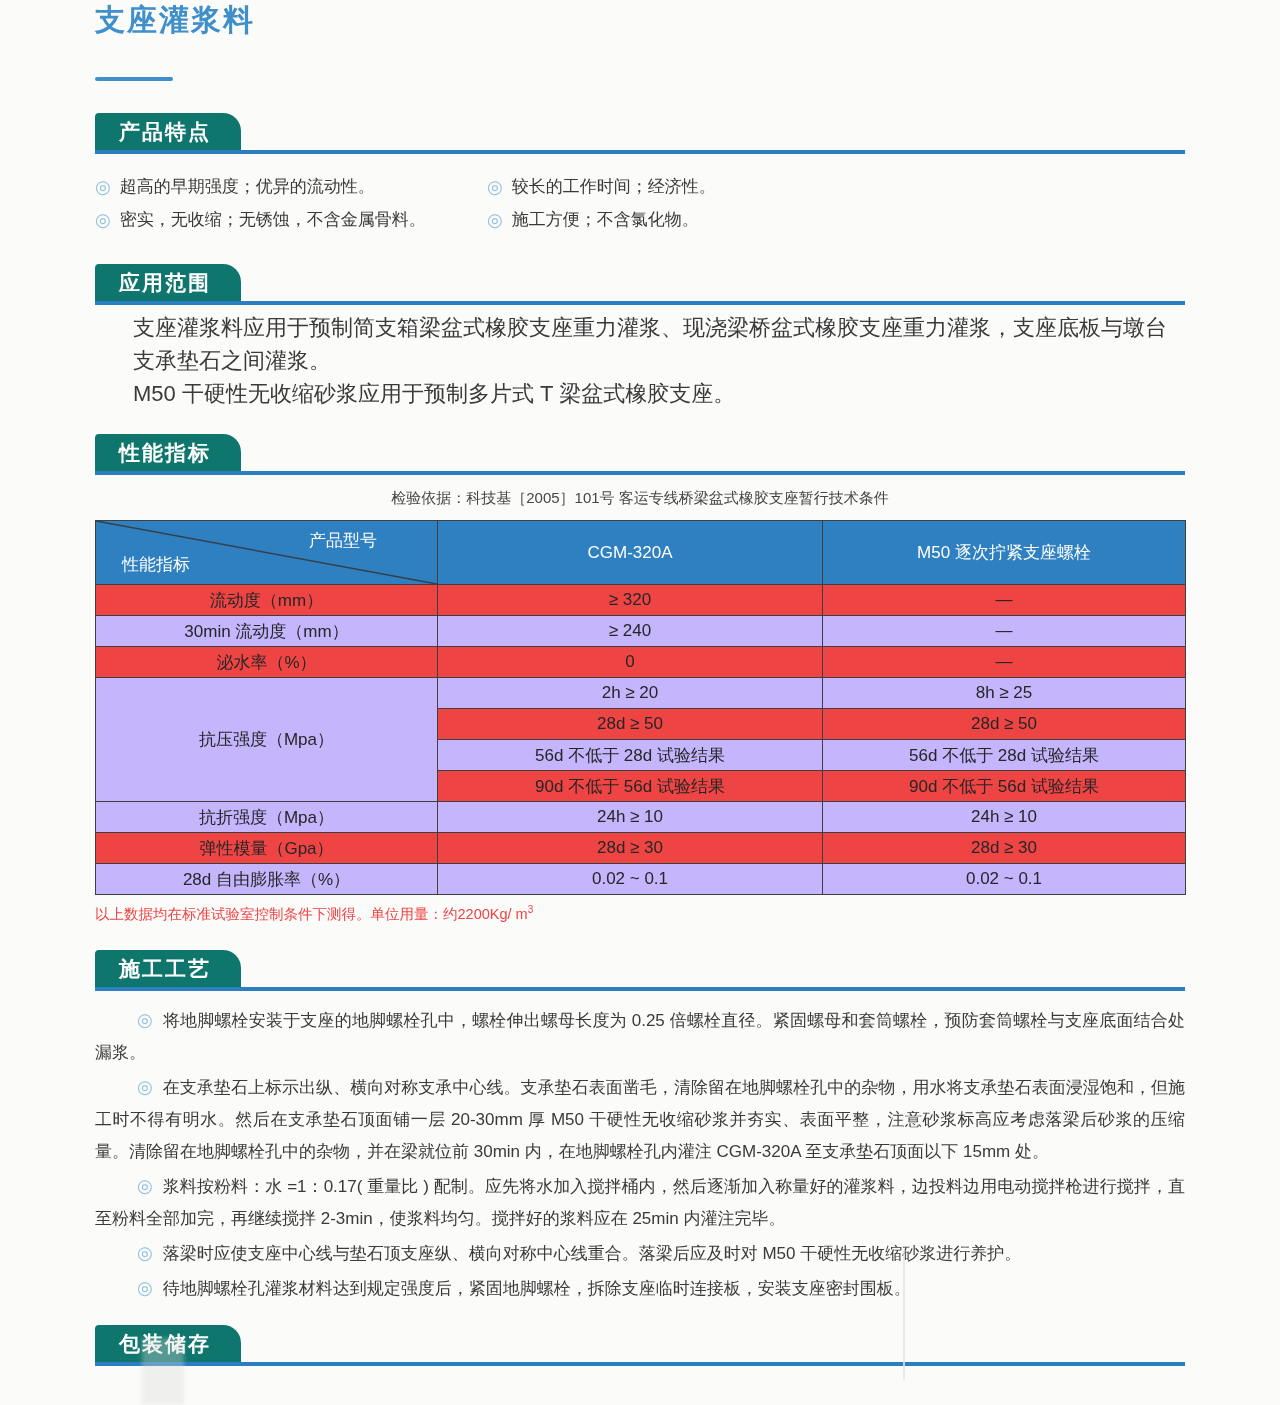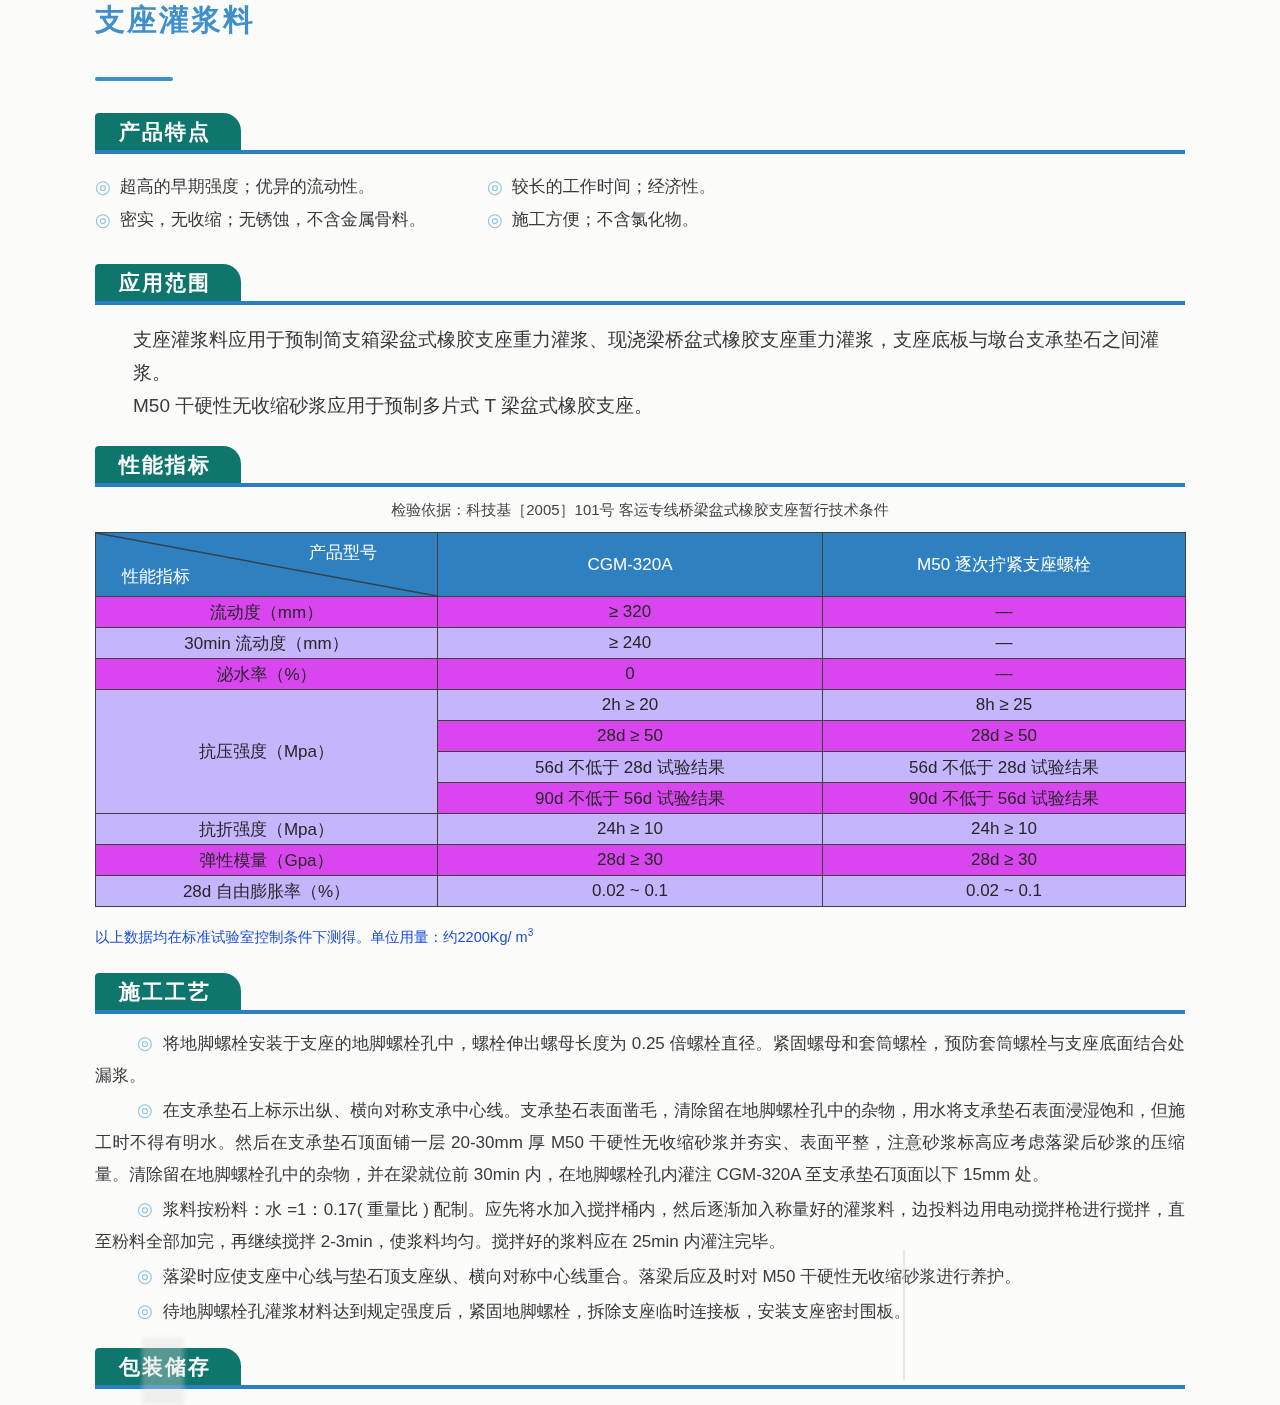--- a/index.html
+++ b/index.html
@@ -57,21 +57,21 @@
     margin-top: 16px;
     display: grid;
     grid-template-columns: 392px auto;
     grid-auto-flow: column;
     grid-template-rows: repeat(2, 33px);
     align-items: center;
   }
   .feature-item { display: flex; align-items: center; font-size: 17px; }
 
   
-  .app-text { margin-top: 18px; font-size: 19px; line-height: 33px; padding-left: 38px; }
+  .app-text { margin-top: 6px; font-size: 22px; line-height: 33px; padding-left: 38px; }
   .app-text p { margin: 0; }
 
   
   .test-basis {
     margin-top: 14px;
     text-align: center;
     font-size: 15px;
     color: #454545;
   }
   table.perf {
@@ -98,24 +98,24 @@
     background: #2e80c1;
     color: #ffffff;
     font-weight: normal;
     height: 64px;
     font-size: 17px;
   }
   th.corner { position: relative; padding: 0; }
   th.corner svg.diag { position: absolute; left: 0; top: 0; width: 100%; height: 100%; }
   .corner-top   { position: absolute; top: 8px;  right: 60px; color: #fff; font-size: 17px; }
   .corner-bot   { position: absolute; bottom: 8px; left: 26px; color: #fff; font-size: 17px; }
-  tr.gray  td { background: #d946ef; }
+  tr.gray  td { background: #ef4444; }
   tr.white td { background: #c4b5fd; }
   td.rowhead { background: #fdfdfd; }
-  .footnote { margin-top: 20px; font-size: 14.5px; color: #1d4ed8; }
+  .footnote { margin-top: 9px; font-size: 14.5px; color: #ef4444; }
   .footnote sup { font-size: 10px; }
 
   
   .construction-body { margin-top: 13px; }
   .construction-body p {
     margin: 0 0 2px 0;
     font-size: 17px;
     line-height: 32px;
     text-indent: 42px;
     text-align: justify;

